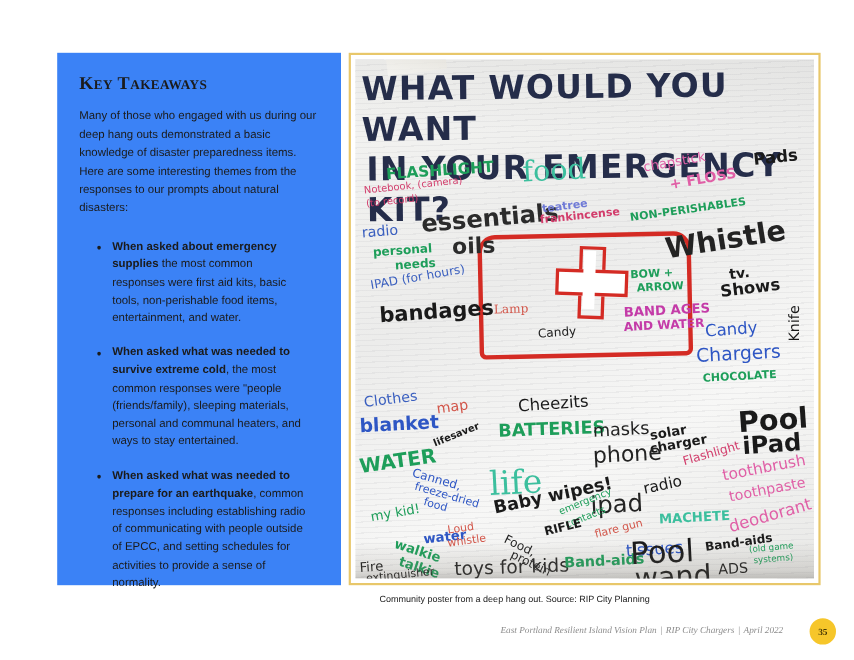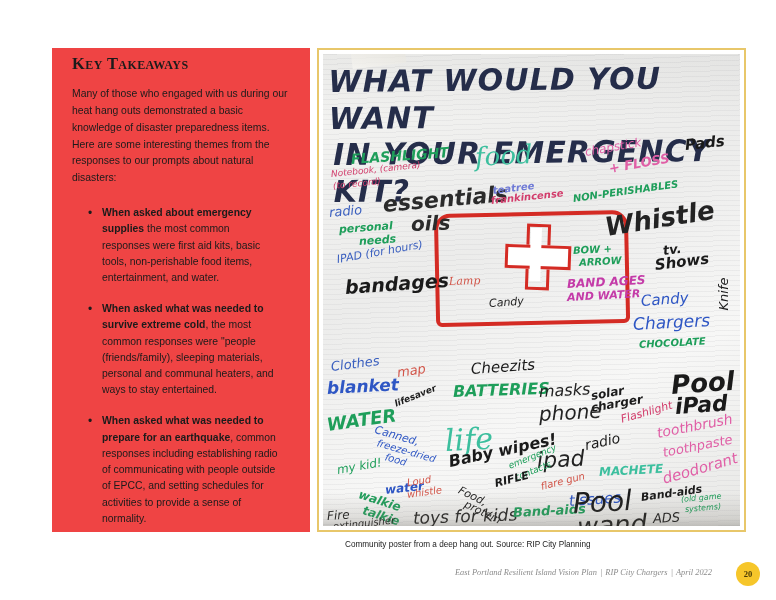--- a/index.html
+++ b/index.html
@@ -15,23 +15,23 @@
     font-family: "Liberation Sans", sans-serif;
   }
 
   
   #takeaways-panel {
     position: absolute;
     left: 52px;
     top: 48px;
     width: 258px;
     height: 484px;
-    background: #ef4444;
+    background: #3b82f6;
     box-sizing: border-box;
-    padding: 6px 20px 10px 20px;
+    padding: 18px 20px 10px 20px;
   }
 
   #page-title {
     font-family: "Liberation Serif", serif;
     font-weight: bold;
     font-size: 16.5px;
     letter-spacing: 0.4px;
     color: #1b1b1b;
     margin: 0 0 12px 0;
     font-variant: small-caps;
@@ -86,21 +86,20 @@
     height: 100%;
     overflow: hidden;
     background:
       linear-gradient(180deg, rgba(0,0,0,0.045) 0%, rgba(0,0,0,0) 14%),
       repeating-linear-gradient(178deg,
         rgba(180,180,185,0.16) 0px,
         rgba(180,180,185,0.16) 1px,
         rgba(255,255,255,0) 1px,
         rgba(255,255,255,0) 5px),
       linear-gradient(155deg, #f4f4f2 0%, #ececeb 40%, #f7f7f6 70%, #e8e8e6 100%);
-    font-style: italic;
   }
   
   #poster-image::before {
     content: "";
     position: absolute;
     left: 28px; top: -14px;
     width: 54px; height: 26px;
     background: linear-gradient(200deg, #dedbd2, #f7f6f2);
     transform: rotate(-7deg);
     opacity: .75;
@@ -203,21 +202,21 @@
     display: flex;
     align-items: center;
     justify-content: center;
   }
 </style>
 </head>
 <body>
 
 <div id="takeaways-panel">
   <h1 id="page-title">Key Takeaways</h1>
-  <p id="intro-paragraph">Many of those who engaged with us during our heat hang outs demonstrated a basic knowledge of disaster preparedness items. Here are some interesting themes from the responses to our prompts about natural disasters:</p>
+  <p id="intro-paragraph">Many of those who engaged with us during our deep hang outs demonstrated a basic knowledge of disaster preparedness items. Here are some interesting themes from the responses to our prompts about natural disasters:</p>
   <ul id="takeaways-list">
     <li><span class="tk-lead">When asked about emergency supplies</span><span> the most common responses were first aid kits, basic tools, non-perishable food items, entertainment, and water.</span></li>
     <li><span class="tk-lead">When asked what was needed to survive extreme cold</span><span>, the most common responses were "people (friends/family), sleeping materials, personal and communal heaters, and ways to stay entertained.</span></li>
     <li><span class="tk-lead">When asked what was needed to prepare for an earthquake</span><span>, common responses including establishing radio of communicating with people outside of EPCC, and setting schedules for activities to provide a sense of normality.</span></li>
   </ul>
 </div>
 
 <div id="poster-figure">
   <div id="poster-image">
     <div id="poster-headline">
@@ -315,13 +314,13 @@
       </div>
   </div>
 </div>
 
 <div id="poster-caption">Community poster from a deep hang out. Source: RIP City Planning</div>
 
 <div id="page-footer">
   <span>East Portland Resilient Island Vision Plan</span><span class="sep">|</span><span>RIP City Chargers</span><span class="sep">|</span><span>April 2022</span>
 </div>
 
-<div id="page-number-badge">20</div>
+<div id="page-number-badge">35</div>
 
 </body></html>

